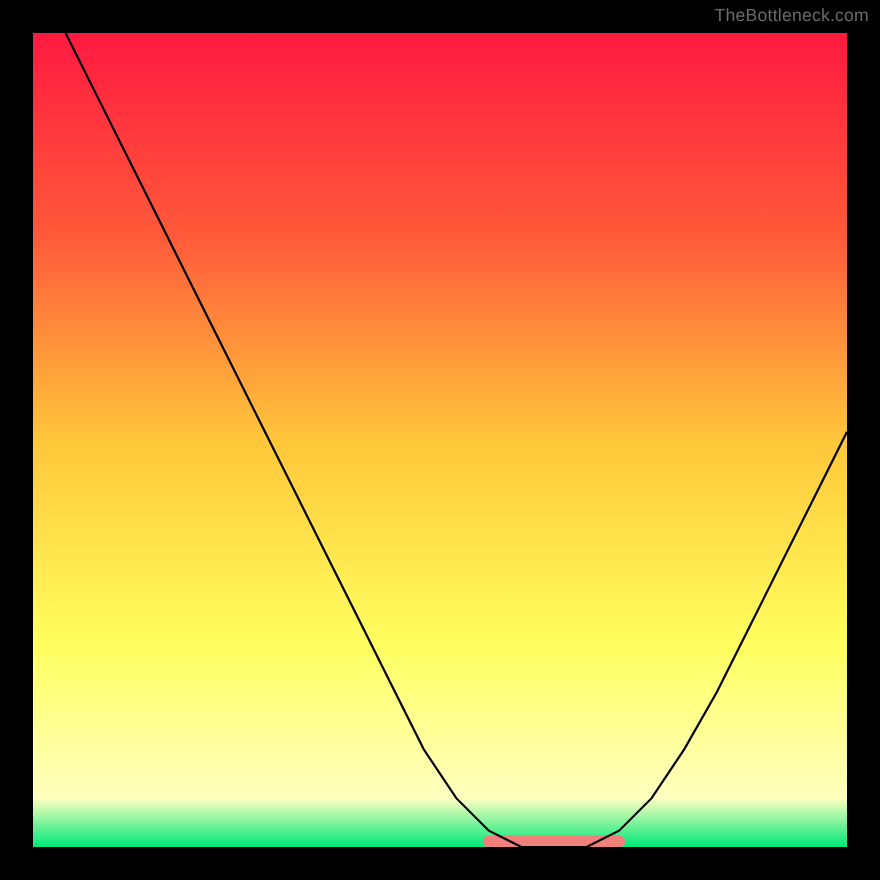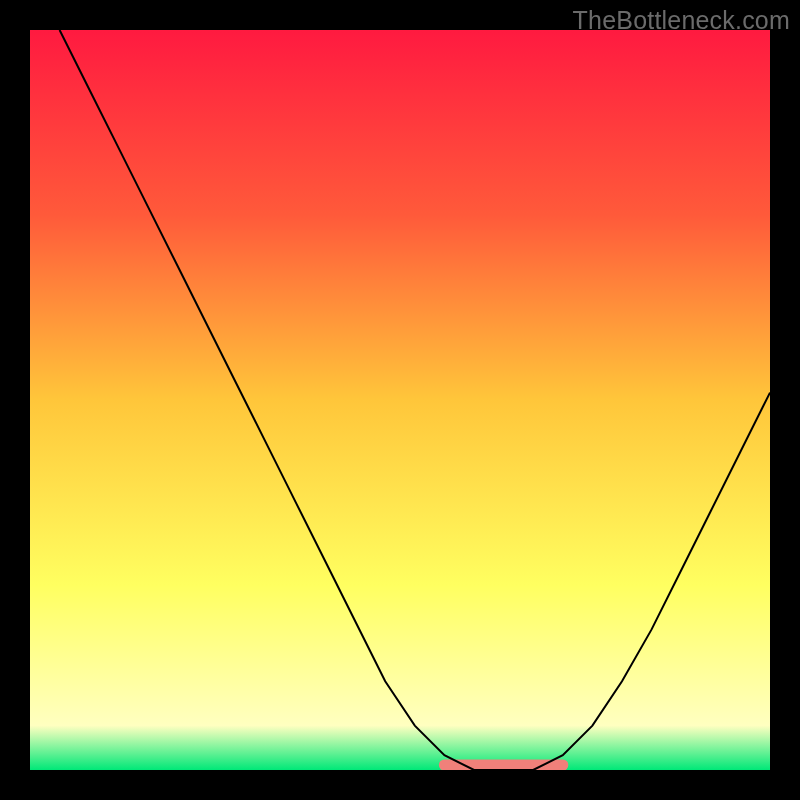--- a/index.html
+++ b/index.html
@@ -9,21 +9,21 @@
     height: 800px;
     background: #000;
     position: relative;
     font-family: Arial, sans-serif;
   }
   .watermark {
     position: absolute;
     top: 6px;
     right: 10px;
     color: #6b6b6b;
-    font-size: 25px;
+    font-size: 16px;
     font-weight: 400;
     letter-spacing: 0.2px;
     z-index: 10;
   }
   .chart-container {
     position: absolute;
     top: 30px;
     left: 30px;
     width: 740px;
     height: 740px;

